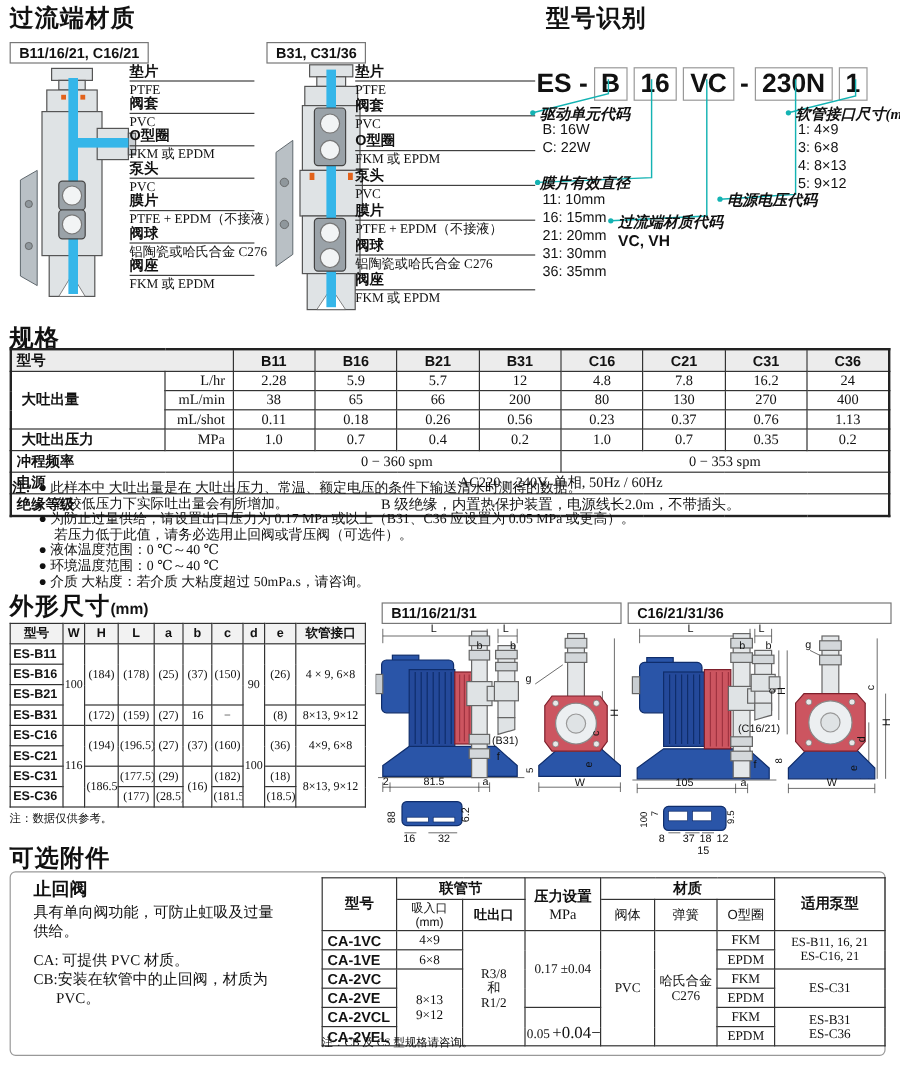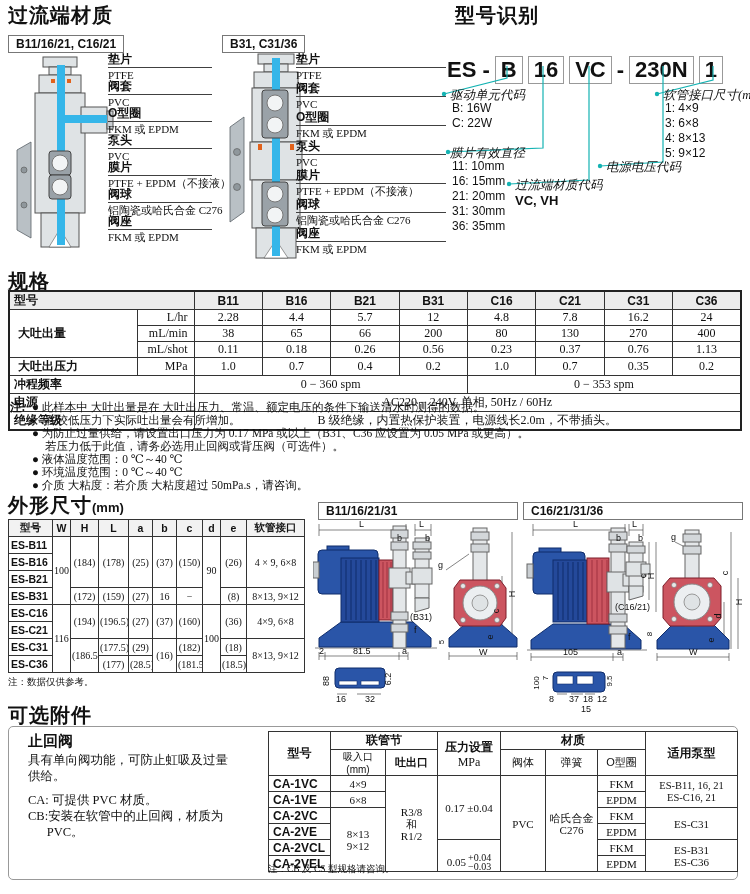--- a/index.html
+++ b/index.html
@@ -14,21 +14,21 @@
   .callout{margin-bottom:5px}
   .c1 .callout{height:22px}
   .c2 .callout{height:24px}
   .cname{display:block;font-size:12px;font-weight:bold;line-height:13px;
          border-bottom:1px solid #404040;padding-bottom:1px}
   .cmat{display:block;font-size:11px;line-height:12px;margin-top:1px;white-space:nowrap;
         font-family:"Liberation Serif","DejaVu Serif",serif}
   
   .modelrow{display:flex;align-items:center;gap:5px;font-size:22px;font-weight:bold}
   .mbox{border:1.5px solid #999;padding:0 5px;line-height:26px;background:#fff}
-  .annlabel{font-size:12.5px;font-weight:normal;font-style:italic;white-space:nowrap;
+  .annlabel{font-size:12.5px;font-weight:bold;font-style:italic;white-space:nowrap;
             font-family:"Liberation Serif","DejaVu Serif",serif}
   .annitem{font-size:12px;line-height:15px;white-space:nowrap}
   .annvalue{font-size:13px;font-weight:bold}
   
   table{border-collapse:collapse;table-layout:fixed}
   .spec{border:2px solid #222}
   .spec td{border:1px solid #333;font-size:12px;height:14px;padding:0 2px;text-align:center;overflow:hidden}
   .spec .hdr{background:#ececec;font-weight:bold}
   .spec .lbl{text-align:left;font-weight:bold;padding-left:8px;white-space:nowrap}
   .spec .lbl2{text-align:left;font-weight:bold;padding-left:4px;white-space:nowrap}
@@ -242,21 +242,21 @@
     <td class="hdr">B31</td>
     <td class="hdr">C16</td>
     <td class="hdr">C21</td>
     <td class="hdr">C31</td>
     <td class="hdr">C36</td>
   </tr>
   <tr>
     <td rowspan="3" class="lbl">大吐出量</td>
     <td class="unitc">L/hr</td>
     <td class="num">2.28</td>
-    <td class="num">4.4</td>
+    <td class="num">5.9</td>
     <td class="num">5.7</td>
     <td class="num">12</td>
     <td class="num">4.8</td>
     <td class="num">7.8</td>
     <td class="num">16.2</td>
     <td class="num">24</td>
   </tr>
   <tr>
     <td class="unitc">mL/min</td>
     <td class="num">38</td>
@@ -683,21 +683,21 @@
   </tr>
   <tr>
     <td class="mod">CA-2VE</td>
     <td class="num">EPDM</td>
   </tr>
   <tr>
     <td class="mod">CA-2VCL</td>
     <td rowspan="2" class="num">
       <span style="display:inline-flex;align-items:center;gap:2px">
         <span>0.05</span>
-        <span style="display:inline-flex;flex-direction:column;font-size:10px;line-height:9px">
+        <span style="display:inline-flex;font-size:14px;line-height:9px">
           <span>+0.04</span>
           <span>−0.03</span>
         </span>
       </span>
     </td>
     <td class="num">FKM</td>
     <td rowspan="2" class="num">ES-B31
 ES-C36</td>
   </tr>
   <tr>

